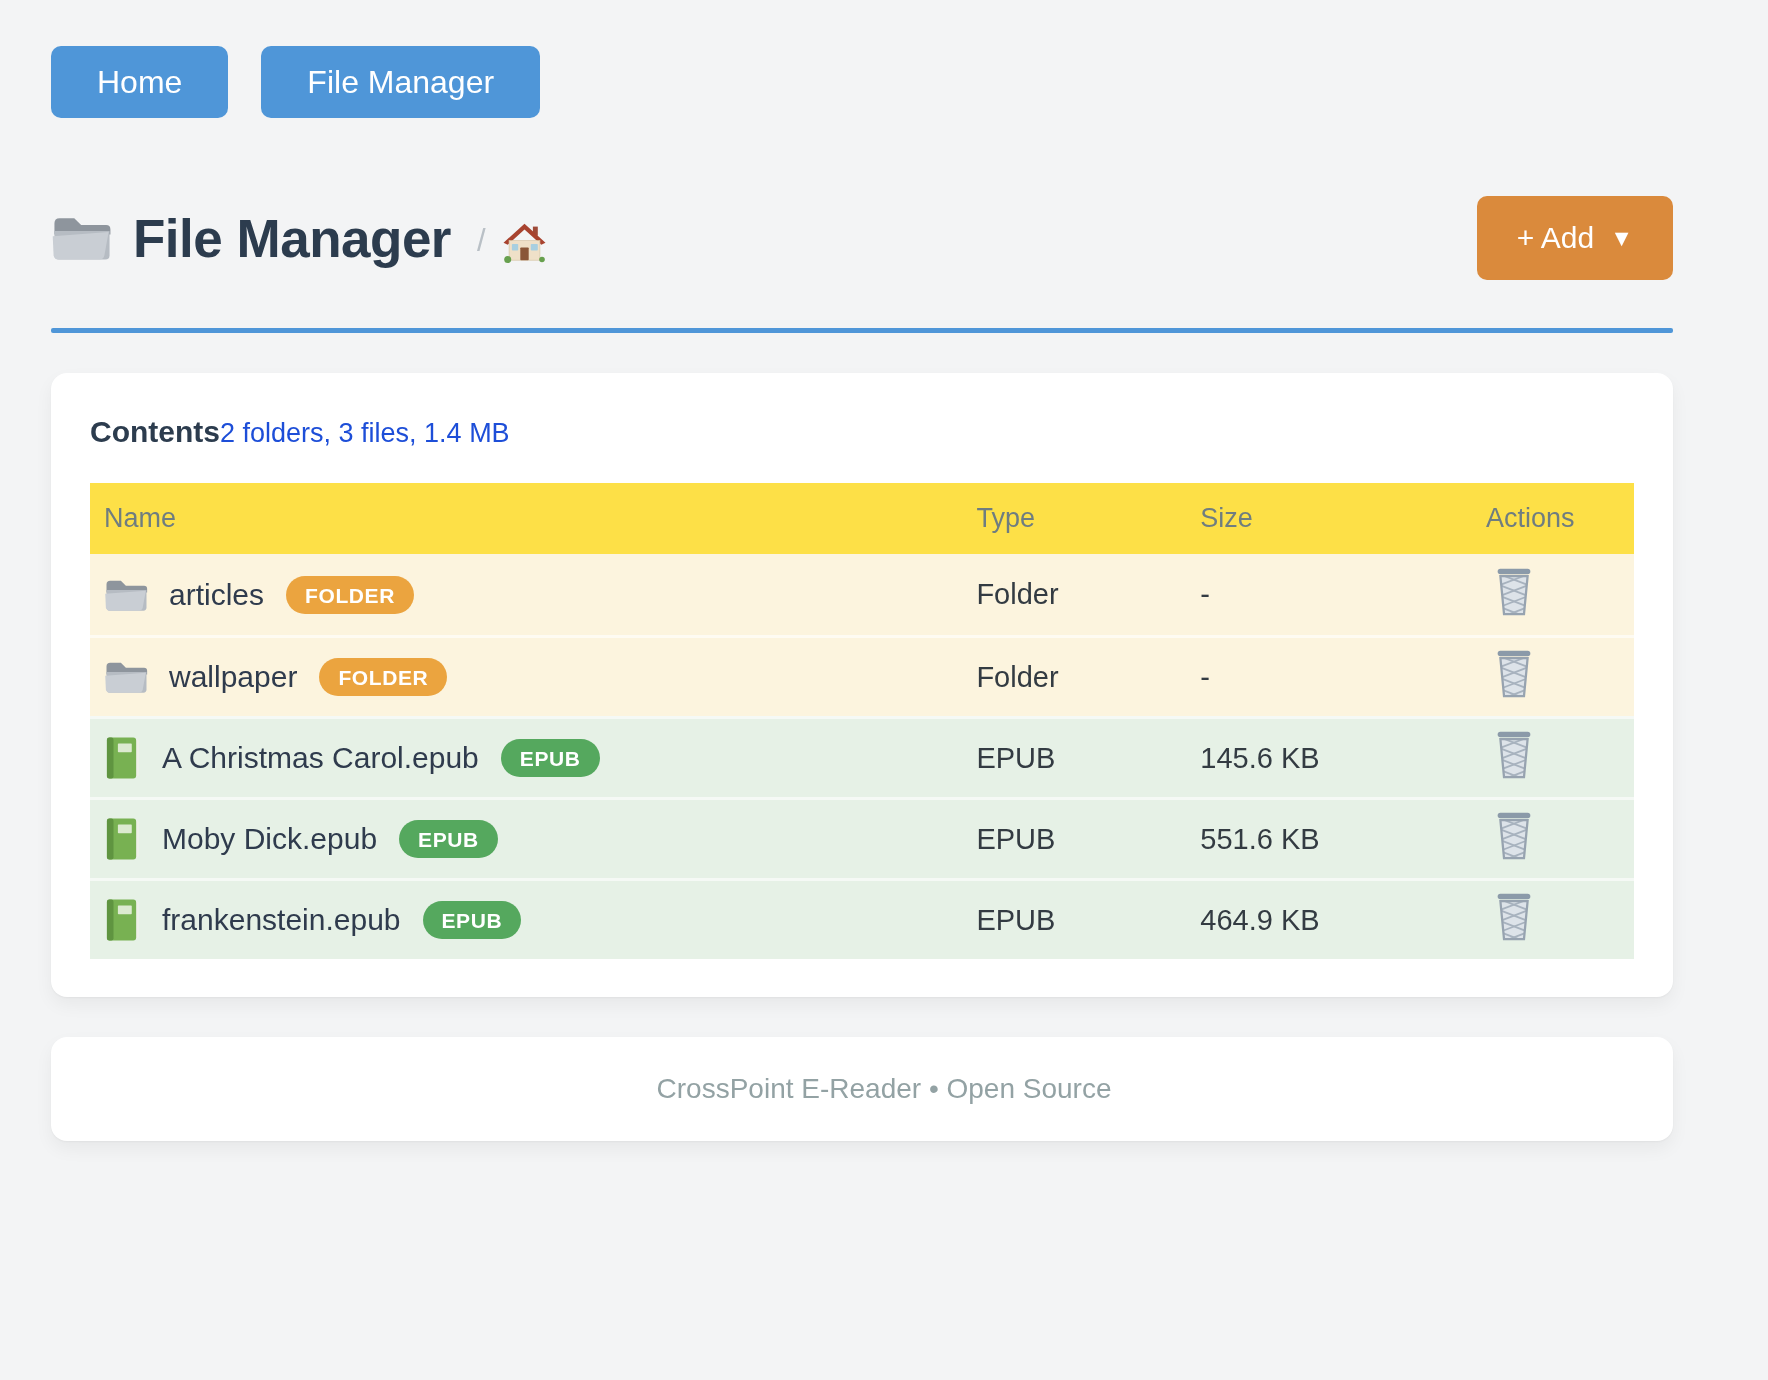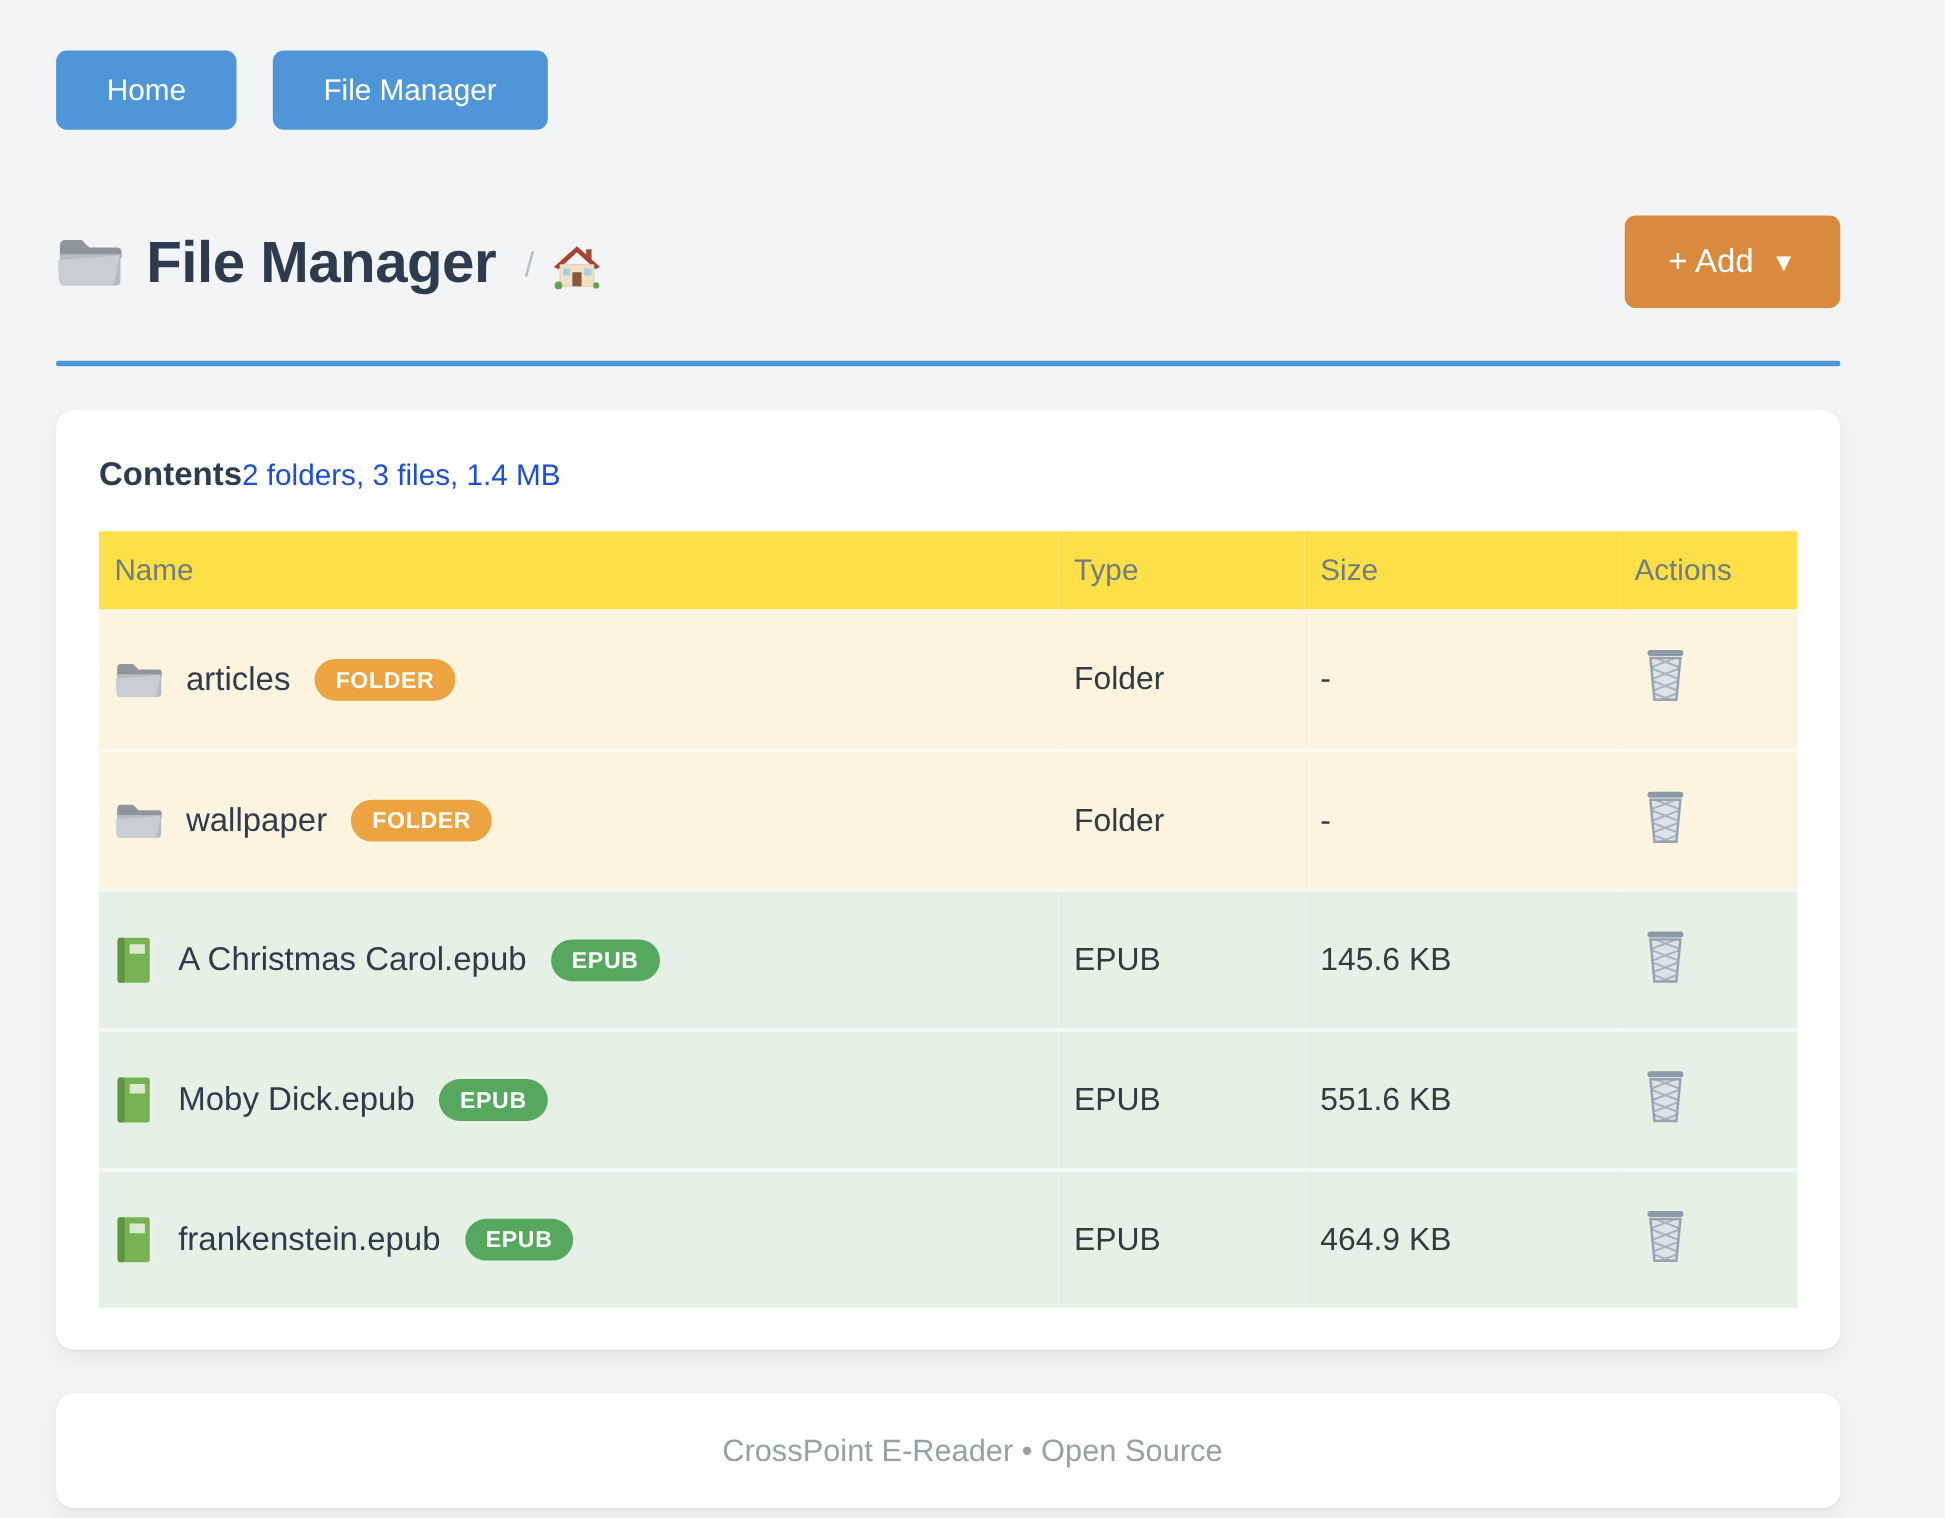--- a/index.html
+++ b/index.html
@@ -14,21 +14,21 @@
   
   .top-nav { display: flex; gap: 33px; }
   .nav-btn {
     background: var(--primary-blue, #4f96d8);
     color: #fff;
     border: none;
     border-radius: 10px;
     height: 72px;
     padding: 0 46px;
     font-family: "Liberation Sans", sans-serif;
-    font-size: 27px;
+    font-size: 32px;
     cursor: pointer;
   }
 
   
   .title-row {
     margin-top: 78px;
     display: flex;
     align-items: center;
     justify-content: space-between;
   }
@@ -83,21 +83,21 @@
     font-size: 27px;
     font-weight: 400;
     text-align: left;
     height: 71px;
     padding: 0 14px;
   }
   col.c-name { width: 56.5%; }
   col.c-type { width: 14.5%; }
   col.c-size { width: 18.5%; }
   col.c-actions { width: 10.5%; }
-  td { height: 127px; font-size: 29px; padding: 0 14px; vertical-align: middle; }
+  td { height: 81px; font-size: 29px; padding: 0 14px; vertical-align: middle; }
   tr.row-folder td { background: var(--folder-row-bg, #fcf4de); }
   tr.row-file td { background: var(--file-row-bg, #e6f1e6); }
   tbody tr + tr td { border-top: 3px solid rgba(255,255,255,0.6); }
 
   .cell-name-inner { display: flex; align-items: center; }
   .row-icon svg { display: block; }
   .row-icon.ic-folder svg { width: 45px; height: 38px; }
   .row-icon.ic-book svg { width: 38px; height: 44px; }
   .name-link { color: #2f3b4d; font-size: 30px; margin-left: 20px; cursor: pointer; text-decoration: none; }
   .badge {

